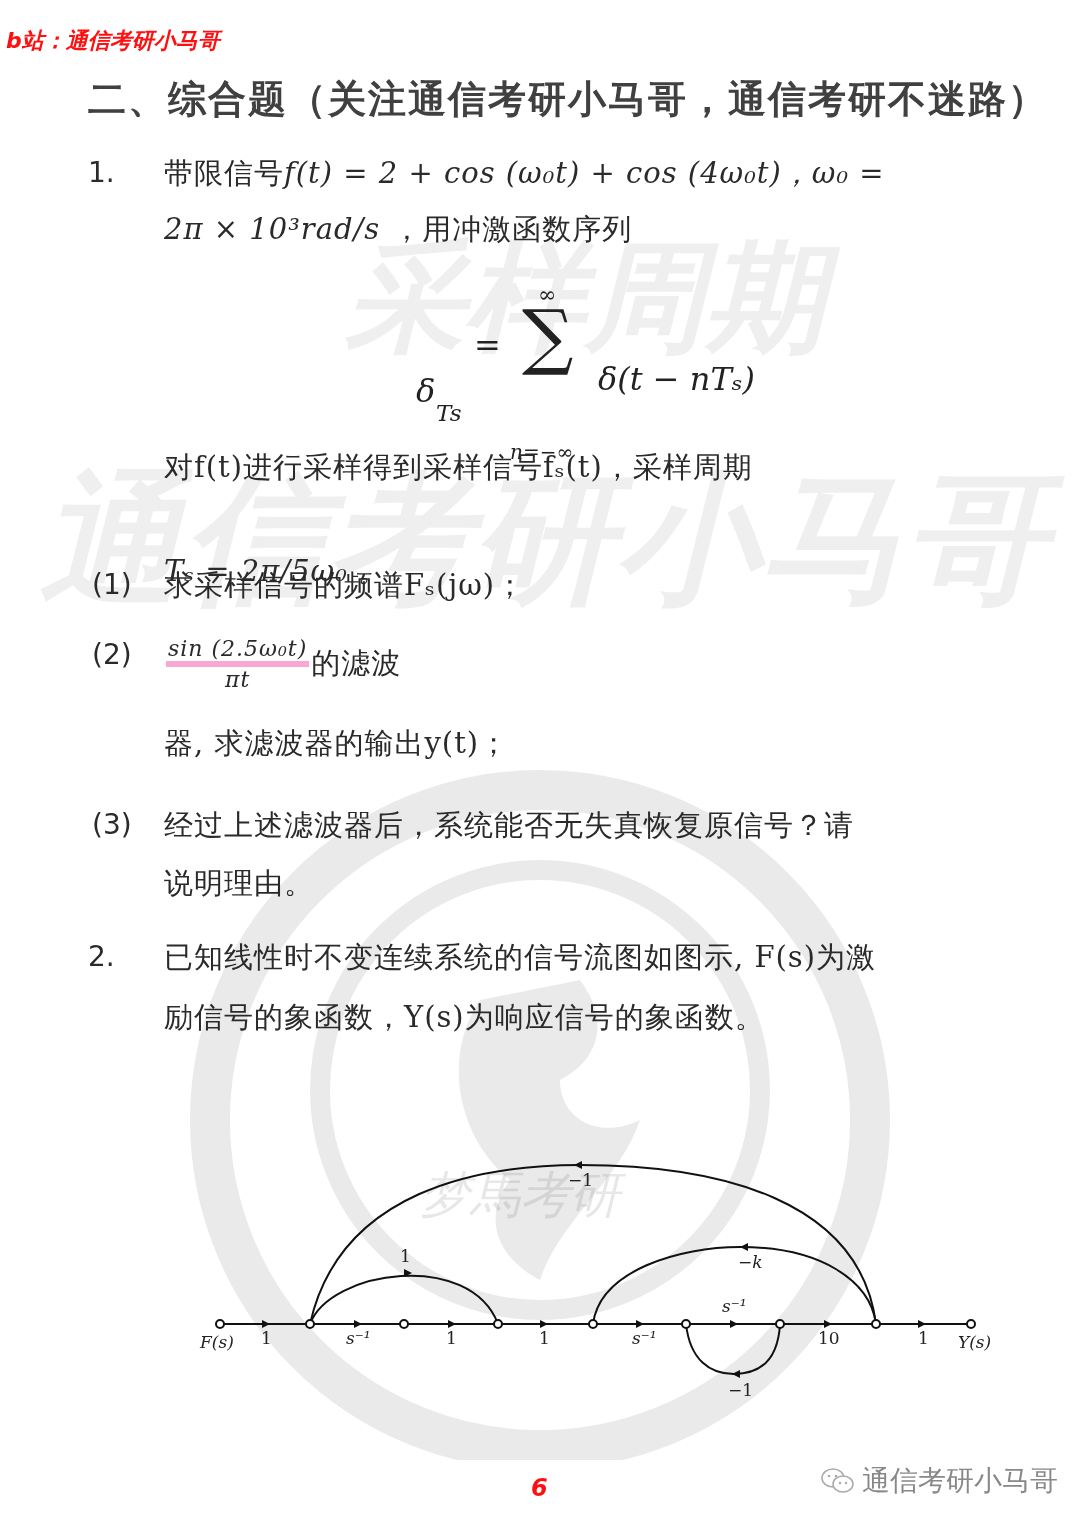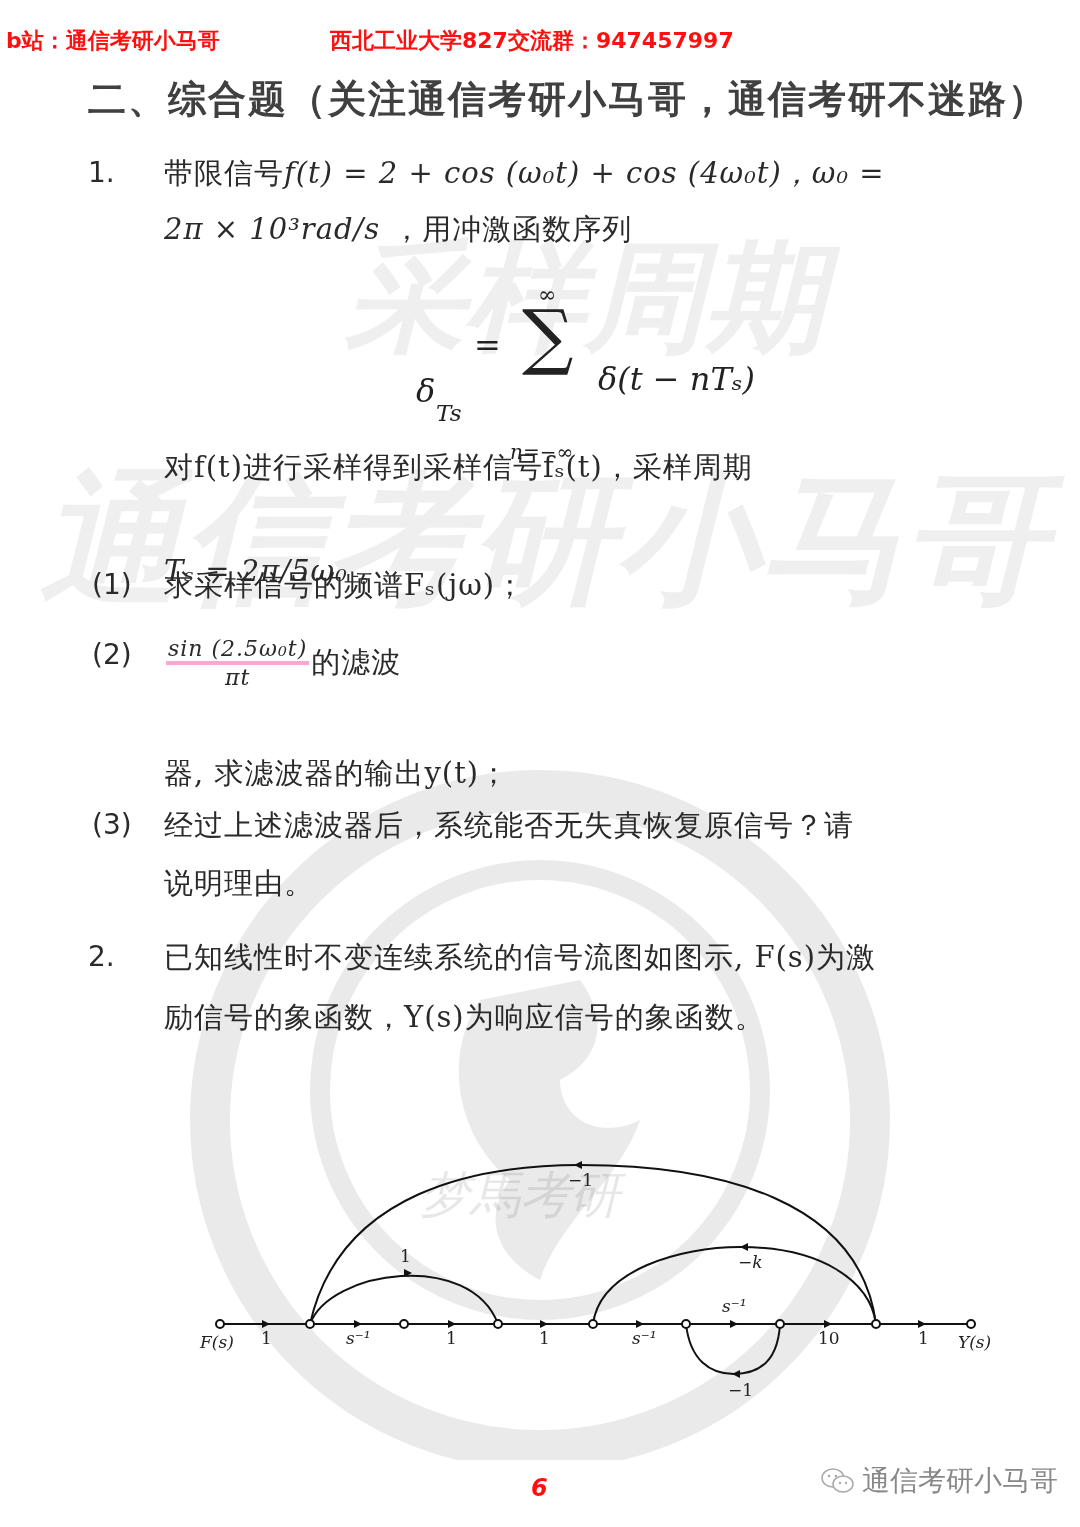--- a/index.html
+++ b/index.html
@@ -4,32 +4,32 @@
 <style>
   html, body { margin:0; padding:0; }
   body {
     width:1080px; height:1527px; position:relative; overflow:hidden;
     background:#ffffff; color:#222;
     font-family:"DejaVu Serif", serif;
   }
   .abs { position:absolute; }
   .header-bar {
     position:absolute; top:22px; left:0; width:1080px; height:36px;
-    font-family:"DejaVu Sans", sans-serif; color:#ff1010; font-size:22px; font-weight:bold; 
+    font-family:"DejaVu Sans", sans-serif; color:#ff1010; font-size:22px; font-weight:bold; font-style:italic;
   }
   .header-bar span { position:absolute; top:4px; white-space:nowrap; }
   .section-title {
     position:absolute; left:88px; top:74px; font-size:38px; font-weight:bold; letter-spacing:2px;
     font-family:"DejaVu Sans", sans-serif; color:#404040; white-space:nowrap;
   }
   .line { position:absolute; font-size:29px; white-space:nowrap; color:#2a2a2a; letter-spacing:1px; }
   .num { position:absolute; font-size:28px; font-family:"DejaVu Sans", sans-serif; color:#2a2a2a; }
   .m { font-family:"DejaVu Serif", serif; font-style:italic;margin-top:44px; }
   .frac { display:inline-block; vertical-align:middle; text-align:center; font-size:22px; margin:0 2px; }
-  .frac .top { display:block; border-bottom:4px solid #f9a8d4; padding:0 2px; }
+  .frac .top { display:block; border-bottom:6px solid #f9a8d4; padding:0 2px; }
   .frac .bot { display:block; }
   .sigma-block { position:absolute; left:410px; top:282px; width:360px; height:140px; }
   .wm { position:absolute; color:#000; opacity:0.06; font-family:"DejaVu Sans", sans-serif; font-weight:bold; white-space:nowrap; }
   .footer-page { position:absolute; left:531px; top:1474px; color:#ff1010; font-size:24px; font-weight:bold; font-style:italic; font-family:"DejaVu Sans", sans-serif; }
   .footer-brand { position:absolute; left:820px; top:1462px; font-size:28px; color:#888; font-family:"DejaVu Sans", sans-serif; white-space:nowrap; display:flex; align-items:center; gap:6px; }
   svg text { font-family:"DejaVu Serif", serif; }
 </style>
 </head>
 <body>
 
@@ -37,21 +37,20 @@
 <div class="wm" style="left:40px;top:445px;font-size:142px;letter-spacing:2px;font-style:italic;">通信考研小马哥</div>
 <svg class="abs" style="left:180px;top:760px;opacity:0.08;" width="720" height="700" viewBox="0 0 720 700">
   <circle cx="360" cy="360" r="330" fill="none" stroke="#000" stroke-width="40"></circle>
   <circle cx="360" cy="330" r="220" fill="none" stroke="#000" stroke-width="20"></circle>
   <path d="M300 240 C260 300 280 380 330 420 C300 460 320 500 360 520 C380 460 440 420 460 360 C420 380 380 360 380 320 C420 300 430 260 400 220 Z" fill="#000"></path>
 </svg>
 <div class="wm" style="left:420px;top:1162px;font-size:50px;opacity:0.09;font-style:italic;font-weight:normal;">梦馬考研</div>
 
 <div class="header-bar">
   <span style="left:6px;">b站：通信考研小马哥</span>
-  <span style="left:330px;">西北工业大学827交流群：947457997</span>
 </div>
 
 <div class="section-title">二、综合题（关注通信考研小马哥，通信考研不迷路）</div>
 
 <div class="num" style="left:88px;top:156px;">1.</div>
 <div class="line" style="left:164px;top:154px;">
   <span>带限信号</span><span class="m">f(t) = 2 + cos (ω₀t) + cos (4ω₀t)，ω₀ =</span>
 </div>
 <div class="line" style="left:164px;top:210px;">
   <span class="m">2π × 10³rad/s</span><span style="margin-left:12px;">，用冲激函数序列</span>
@@ -74,21 +73,21 @@
 <div class="line" style="left:164px;top:566px;">求采样信号的频谱Fₛ(jω)；</div>
 
 <div class="num" style="left:92px;top:638px;">(2)</div>
 <div class="line" style="left:164px;top:636px;display:flex;align-items:center;">
   <span class="frac m">
     <span class="top">sin (2.5ω₀t)</span>
     <span class="bot">πt</span>
   </span>
   <span>的滤波</span>
 </div>
-<div class="line" style="left:164px;top:724px;margin-top:30px;">器, 求滤波器的输出y(t)；</div>
+<div class="line" style="left:164px;top:724px;">器, 求滤波器的输出y(t)；</div>
 
 <div class="num" style="left:92px;top:808px;">(3)</div>
 <div class="line" style="left:164px;top:806px;">经过上述滤波器后，系统能否无失真恢复原信号？请</div>
 <div class="line" style="left:164px;top:864px;">说明理由。</div>
 
 <div class="num" style="left:88px;top:940px;">2.</div>
 <div class="line" style="left:164px;top:938px;">已知线性时不变连续系统的信号流图如图示, F(s)为激</div>
 <div class="line" style="left:164px;top:998px;">励信号的象函数，Y(s)为响应信号的象函数。</div>
 
 <svg class="abs" style="left:0;top:1140px;" width="1080" height="280" viewBox="0 1140 1080 280">

